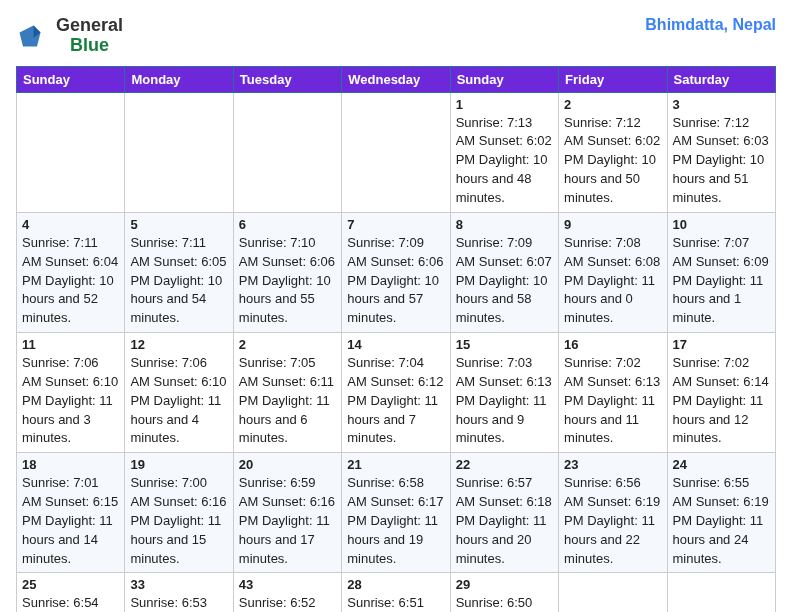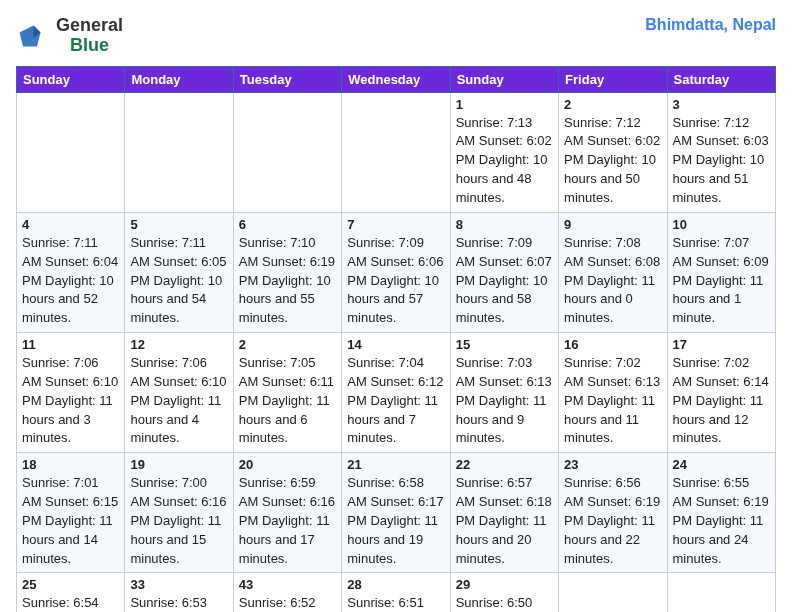--- a/index.html
+++ b/index.html
@@ -158,21 +158,21 @@
         <td>
           <span class="day-num">5</span>
           <div class="day-info">Sunrise: 7:11 AM
 Sunset: 6:05 PM
 Daylight: 10 hours
 and 54 minutes.</div>
         </td>
         <td>
           <span class="day-num">6</span>
           <div class="day-info">Sunrise: 7:10 AM
-Sunset: 6:19 PM
+Sunset: 6:06 PM
 Daylight: 10 hours
 and 55 minutes.</div>
         </td>
         <td>
           <span class="day-num">7</span>
           <div class="day-info">Sunrise: 7:09 AM
 Sunset: 6:06 PM
 Daylight: 10 hours
 and 57 minutes.</div>
         </td>

